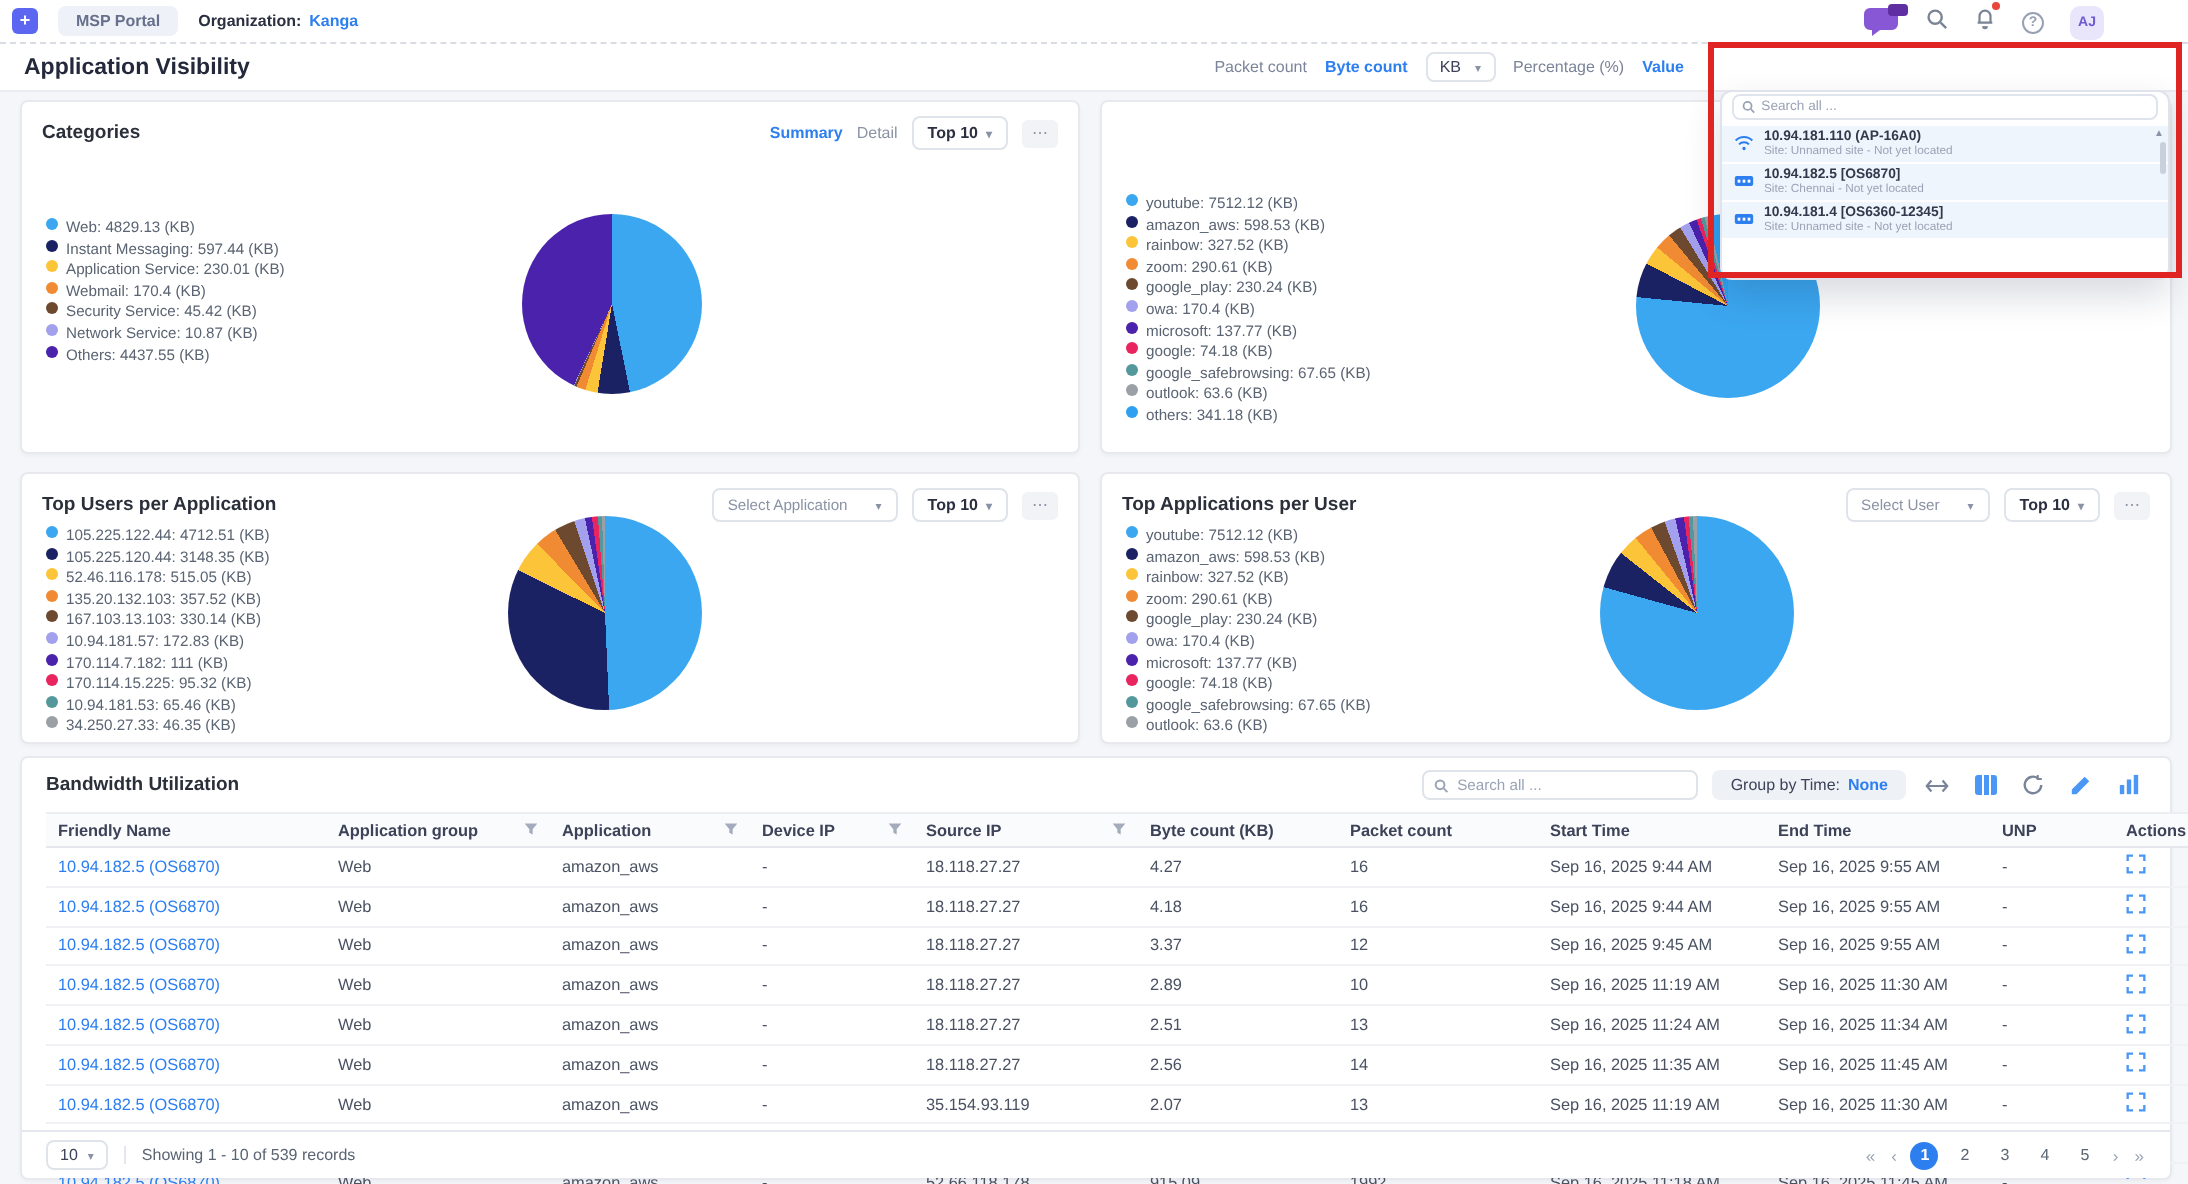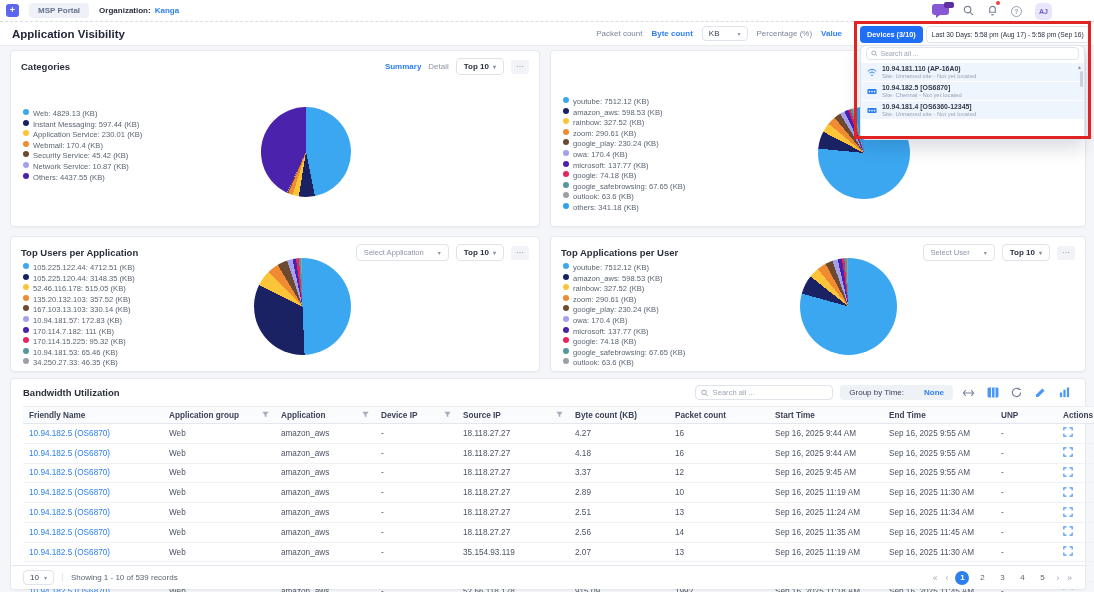--- a/index.html
+++ b/index.html
@@ -27,21 +27,21 @@
   .bell-dot { position:absolute; top:-1px; right:-2px; width:4px; height:4px; background:#e8453c; border-radius:50%; }
 
   
   .titlebar { position:absolute; top:22px; left:0; right:0; height:24px; background:#fff;
               border-bottom:1px solid #e9ebf0; display:flex; align-items:center; padding:0 12px; z-index:5; }
   .page-title { font-size:11.5px; font-weight:700; color:#23283a; }
   .filters { margin-left:auto; margin-right:240px; display:flex; align-items:center; gap:9px; font-size:8px; }
   .f-gray { color:#7b8499; cursor:pointer; }
   .f-blue { color:#2d7ff0; font-weight:700; cursor:pointer; }
   .unit-select { border:1px solid #dfe3ea; border-radius:4px; padding:2px 6px; color:#3c4257;
-                 display:flex; gap:18px; align-items:center; cursor:pointer; }
+                 display:flex; gap:7px; align-items:center; cursor:pointer; }
   .caret { font-size:6px; color:#8a93a5; }
 
   
   .range-controls { position:absolute; top:26px; left:860px; display:flex; gap:3px; z-index:45; }
   .devices-btn { background:#1f6ef6; color:#fff; font-size:7.3px; font-weight:700; border:none;
                  border-radius:4px; padding:4px 7px; cursor:pointer; white-space:nowrap; }
   .range-btn { background:#fff; color:#2b3040; font-size:6.7px; border:1px solid #dfe3ea;
                border-radius:4px; padding:4px 5px; cursor:pointer; white-space:nowrap; }
 
   
@@ -109,21 +109,21 @@
   .card-bw { left:10px; top:378px; width:1076px; height:212px; }
   .bw-head { display:flex; align-items:center; padding:6px 12px 4px; gap:8px; }
   .bw-title { font-size:9.5px; font-weight:700; color:#2a2f3a; }
   .bw-controls { margin-left:auto; display:flex; align-items:center; gap:7px; }
   .bw-search { border:1px solid #dfe3ea; border-radius:4px; height:15px; width:138px;
                display:flex; align-items:center; gap:4px; padding:0 5px; background:#fff; }
   .bw-search input { border:none; outline:none; width:100%; font-size:7.6px; color:#4a5262;
                      font-family:"Liberation Sans", sans-serif; }
   .bw-search input::placeholder { color:#9aa3b5; }
   .groupby-btn { background:#eef1f6; border-radius:4px; padding:3px 9px; font-size:8px; color:#3c4257;
-                 display:flex; gap:20px; cursor:pointer; white-space:nowrap; }
+                 display:flex; gap:4px; cursor:pointer; white-space:nowrap; }
   .groupby-val { color:#2d7ff0; font-weight:700; }
   .tool-ic { width:17px; height:14px; display:flex; align-items:center; justify-content:center; cursor:pointer; }
 
   table.bw { width:1052px; margin:2px 12px 0; border-collapse:collapse; table-layout:fixed; }
   table.bw thead th { background:#fafbfd; border-top:1px solid #edeef2; border-bottom:1px solid #e4e7ee;
                       font-size:8.2px; font-weight:700; color:#3c4257; text-align:left; padding:3.5px 6px;
                       white-space:nowrap; overflow:hidden; }
   table.bw thead th .th-in { display:flex; align-items:center; justify-content:space-between; gap:3px; }
   table.bw td { border-bottom:1px solid #eff1f5; font-size:8.2px; color:#4a5262; padding:3.4px 6px;
                 white-space:nowrap; overflow:hidden; }
@@ -185,24 +185,20 @@
       <span class="f-blue">Byte count</span>
       <span class="unit-select">
         <span>KB</span>
         <span class="caret">▾</span>
       </span>
       <span class="f-gray">Percentage (%)</span>
       <span class="f-blue">Value</span>
     </div>
   </div>
 
-  <div class="range-controls">
-    <button class="devices-btn">Devices (3/10)</button>
-    <button class="range-btn">Last 30 Days: 5:58 pm (Aug 17) - 5:58 pm (Sep 16)</button>
-  </div>
 
   <div class="devices-panel">
     <div class="panel-search">
       <svg width="7" height="7" viewBox="0 0 12 12" fill="none" stroke="#9aa3b5" stroke-width="1.6">
           <circle cx="5" cy="5" r="3.6"></circle>
           <path d="M8 8l3 3"></path>
         </svg>
       <input type="text" placeholder="Search all ..." style="">
     </div>
     <div class="device-list">

